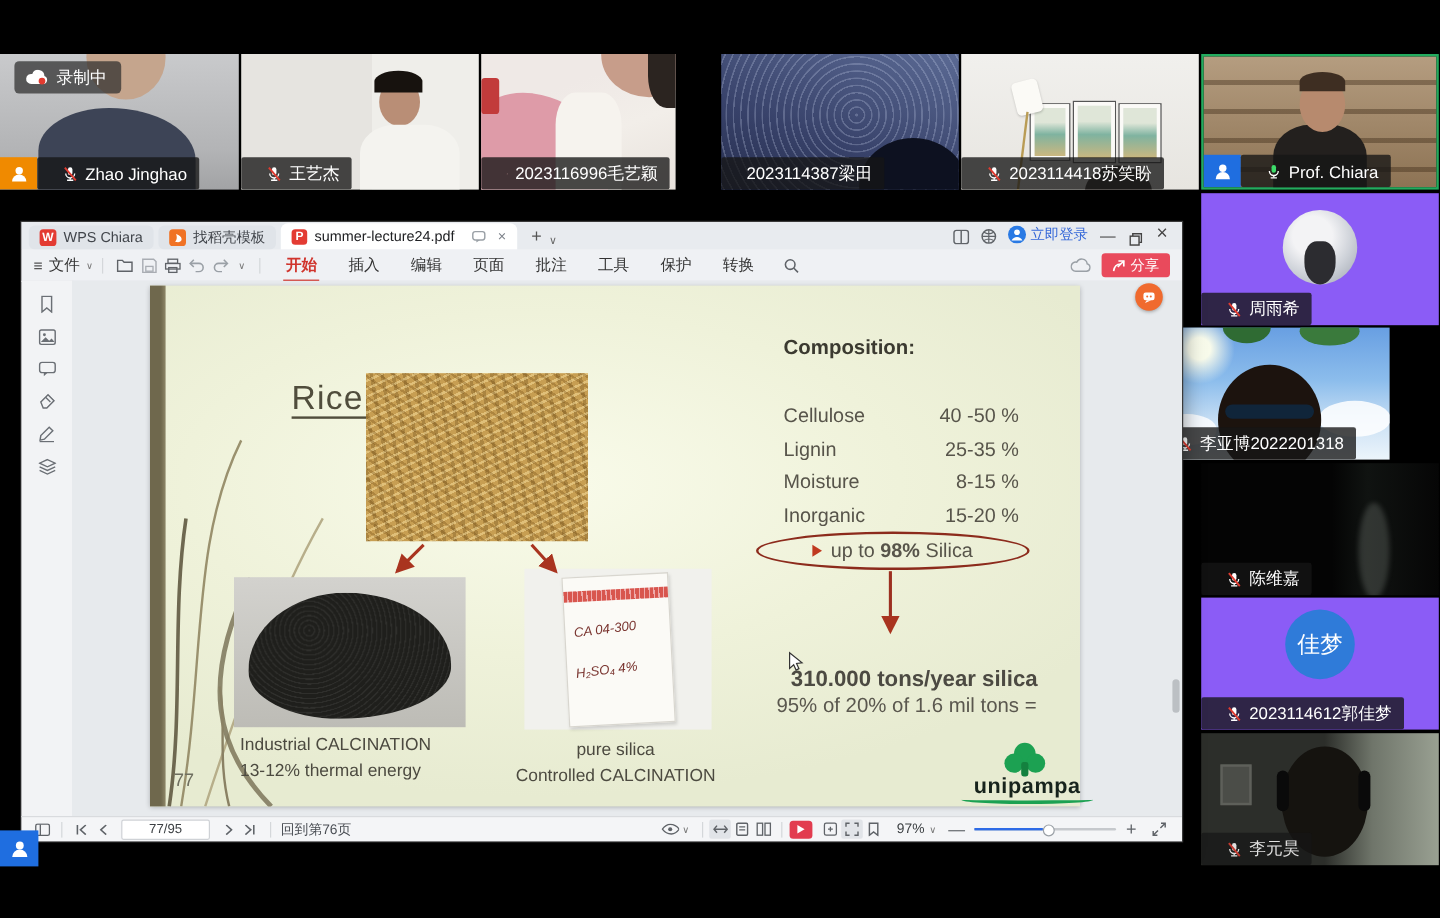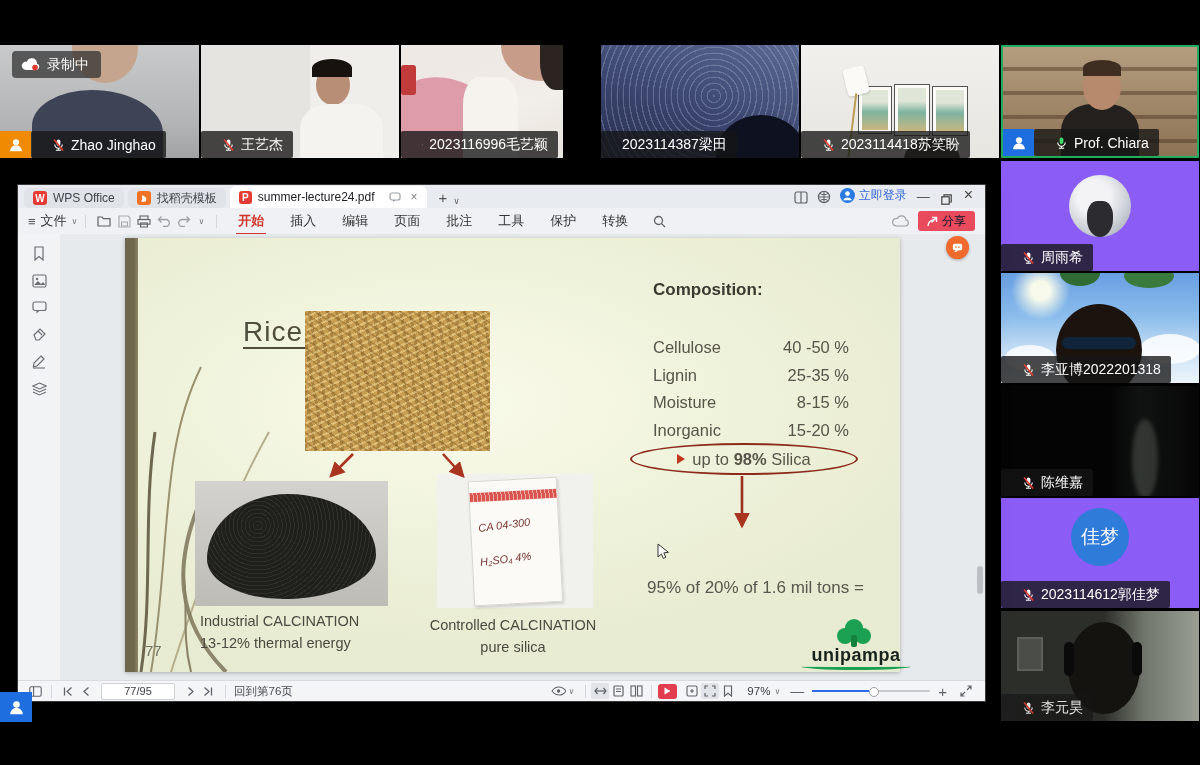--- a/index.html
+++ b/index.html
@@ -42,21 +42,21 @@
   .tab{display:flex;align-items:center;gap:6px;height:20px;margin:0 2px;padding:0 9px;border-radius:5px;
        background:#e0e4e9;color:#41454b;font-size:12px;}
   .tab.active{background:#fff;border-radius:6px 6px 0 0;height:22px;color:#202124;}
   .logo-sq{width:14px;height:14px;border-radius:3px;display:flex;align-items:center;justify-content:center;
        color:#fff;font-size:10px;font-weight:bold;}
   .menubar{position:absolute;left:0;top:23px;right:0;height:26px;display:flex;align-items:center;background:#eff1f4;border-bottom:1px solid #dde0e4;}
   .menu-item{font-size:13px;color:#333;margin:0 13px;position:relative;}
   .menu-item.active{color:#d0342c;font-weight:bold;}
   .menu-item.active::after{content:"";position:absolute;left:-2px;right:-2px;bottom:-6px;height:3px;background:#d0342c;}
   .tbico{display:flex;align-items:center;justify-content:center;width:20px;height:20px;}
-  .sharebtn{display:flex;align-items:center;gap:4px;background:#e94a5c;color:#0f172a;font-size:12px;
+  .sharebtn{display:flex;align-items:center;gap:4px;background:#e94a5c;color:#ffffff;font-size:12px;
        height:20px;padding:0 9px;border-radius:3px;}
   .sidebar{position:absolute;left:0;top:49px;width:42px;bottom:20px;background:#f2f3f5;border-right:1px solid #e2e4e7;
        display:flex;flex-direction:column;align-items:center;padding-top:12px;gap:13px;}
   .viewport{position:absolute;left:42px;top:49px;right:0;bottom:20px;background:#e7eaed;overflow:hidden;}
   .statusbar{position:absolute;left:0;right:0;bottom:0;height:20px;background:#f4f5f7;border-top:1px solid #d9dbde;
        display:flex;align-items:center;font-size:11.5px;color:#3c4043;}
   .pagebox{width:72px;height:15px;background:#fff;border:1px solid #cfd2d6;border-radius:2px;
        text-align:center;line-height:15px;font-size:11px;}
   .sbico{display:flex;align-items:center;justify-content:center;height:16px;min-width:18px;}
   .sbico.boxed{background:#e1e4e8;border-radius:2px;}
@@ -235,21 +235,21 @@
         <rect x="5" y="1" width="4" height="7" rx="2" fill="#fff"></rect>
         <path d="M3 6.5a4 4 0 0 0 8 0" fill="none" stroke="#fff" stroke-width="1.2"></path>
         <line x1="7" y1="10.5" x2="7" y2="12.2" stroke="#fff" stroke-width="1.2"></line>
         <line x1="4.2" y1="12.6" x2="9.8" y2="12.6" stroke="#fff" stroke-width="1.2"></line>
         <line x1="2.2" y1="1.2" x2="12" y2="12.8" stroke="#e03b30" stroke-width="1.7"></line>
       </svg>
     <span>周雨希</span>
   </div>
 </div>
 
-<div class="tile sc-sky" style="left:1001px;top:273px;width:198px;height:110px;">
+<div class="tile sc-sky" style="left:960px;top:273px;width:198px;height:110px;">
   <div class="blob" style="left:30%;top:-12%;width:40px;height:26px;background:#2f6b33;"></div>
   <div class="blob" style="left:62%;top:-8%;width:50px;height:24px;background:#3a7a3c;"></div>
   <div class="blob" style="left:70%;top:55%;width:60px;height:30px;background:rgba(255,255,255,.85);"></div>
   <div class="blob" style="left:2%;top:65%;width:50px;height:26px;background:rgba(255,255,255,.8);"></div>
   <div class="blob" style="left:28%;top:28%;width:86px;height:92px;background:#1c130e;"></div>
   <div class="abs" style="left:31%;top:58%;width:74px;height:12px;background:#10253a;border-radius:6px;"></div>
   <div class="nameplate">
     <svg width="13" height="14" viewBox="0 0 14 14">
         <rect x="5" y="1" width="4" height="7" rx="2" fill="#fff"></rect>
         <path d="M3 6.5a4 4 0 0 0 8 0" fill="none" stroke="#fff" stroke-width="1.2"></path>
@@ -308,21 +308,21 @@
   </div>
 </div>
 
 <div id="wps">
 
   <div class="tabbar">
     <div class="tab" style="margin-left:6px;">
       <span class="logo-sq" style="background:#e33b33;">
           <span>W</span>
         </span>
-      <span>WPS Office</span>
+      <span>WPS Chiara</span>
     </div>
     <div class="tab">
       <span class="logo-sq" style="background:#f07224;">
         <svg width="9" height="9" viewBox="0 0 10 10">
             <path d="M2 8c2-1 2-5 1-7 3 1 6 3 5 6-.7 2-4 2-6 1z" fill="#fff"></path>
           </svg>
       </span>
       <span>找稻壳模板</span>
     </div>
     <div class="tab active">
@@ -488,22 +488,22 @@
           <div class="bagtext" style="top:30%;">CA 04-300</div>
           <div class="bagtext" style="top:58%;">H₂SO₄  4%</div>
         </div>
       </div>
 
       <div class="caption" style="position:absolute;left:75px;top:372px;">
         <div>Industrial CALCINATION</div>
         <div>13-12% thermal energy</div>
       </div>
       <div class="caption" style="position:absolute;left:298px;top:376px;width:180px;text-align:center;">
+        <div>pure silica</div>
         <div>Controlled CALCINATION</div>
-        <div>pure silica</div>
       </div>
 
       <div class="pageno">77</div>
 
       <div class="comp-head">Composition:</div>
       <div style="position:absolute;left:528px;top:96px;">
         <div class="crow">
             <span class="cname">Cellulose</span>
             <span class="cval">40 -50 %</span>
           </div>
@@ -520,20 +520,21 @@
             <span class="cval">15-20 %</span>
           </div>
       </div>
 
       <div class="ellipse">
         <span class="bullet"></span>
         <span><span>up to </span><b>98%</b><span> Silica</span></span>
       </div>
 
       <div class="calc1">95% of 20% of 1.6 mil tons =</div>
+      <div class="calc2">310.000 tons/year silica</div>
 
       <div class="unipampa">
         <div class="tree">
           <i style="left:44px;top:0;width:18px;height:18px;"></i>
           <i style="left:36px;top:9px;width:16px;height:16px;"></i>
           <i style="left:54px;top:9px;width:16px;height:16px;"></i>
           <i style="left:50px;top:16px;width:6px;height:12px;border-radius:2px;background:#14813f;"></i>
         </div>
         <div class="uniword">unipampa</div>
         <div class="uniswoosh"></div>

